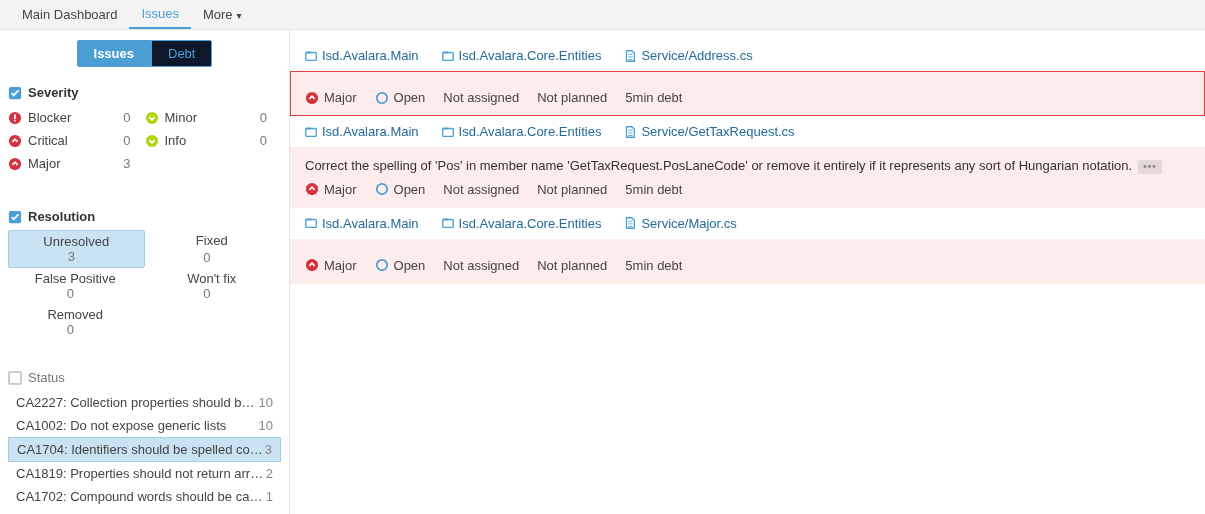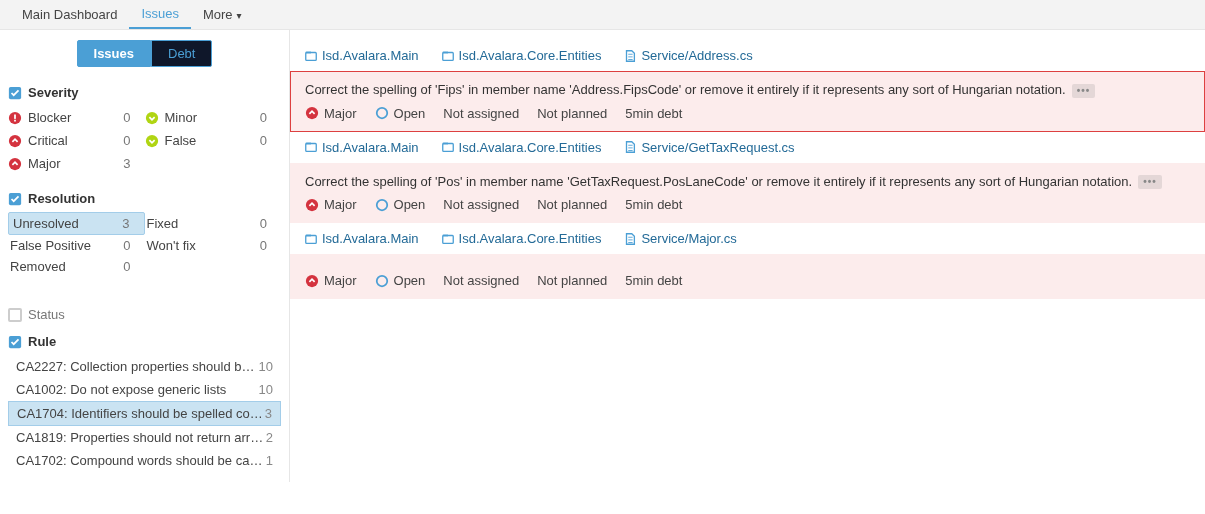--- a/index.html
+++ b/index.html
@@ -15,21 +15,21 @@
 .toggle .btn.primary { background:#4b9fd5; color:#fff; border-radius:2px 0 0 2px; font-weight:600;}
 .toggle .btn.secondary { background:#0f172a; color:#4b9fd5; border-radius:0 2px 2px 0; }
 .facet { padding: 0 8px; }
 .facet-title { display:flex; align-items:flex-end; padding:6px 0; font-weight:600; color:#333; cursor:pointer; }
 .facet-title .chk { width:14px; height:14px; margin-right:6px; flex-shrink:0; }
 .facet-body { display:flex; flex-wrap:wrap; gap:0; }
 .sev-row { width:50%; display:flex; align-items:center; justify-content:space-between; padding:4px 4px 4px 0; font-size:13px; cursor:pointer;gap:8px;}
 .sev-row .icon { width:14px; height:14px; margin-right:6px; flex-shrink:0;}
 .sev-row .label { display:flex; align-items:center; }
 .sev-row .count { color:#777; margin-right:10px;}
-.res-row { width:50%; display:flex; align-items:center; justify-content:space-between; padding:3px 4px 3px 2px; }
+.res-row { width:50%; display:flex; align-items:center; justify-content:space-between; padding:3px 4px 3px 2px;flex-direction:column; }
 .res-row .count { color:#777; margin-right:10px; }
 .res-row.selected { background:#cae3f2; border:1px solid #a3cde9; border-radius:2px; padding-left:4px;}
 .facet-collapsed { padding:6px 8px; color:#777; display:flex; align-items:center; cursor:pointer;}
 .facet-collapsed .chk { width:14px; height:14px; margin-right:6px; border:2px solid #cdcdcd; border-radius:2px; display:inline-block;}
 .rule-row { display:flex; align-items:center; justify-content:space-between; padding:4px 8px; cursor:pointer; }
 .rule-row .text { white-space:nowrap; overflow:hidden; text-overflow:ellipsis; max-width:250px;}
 .rule-row.selected { background:#cae3f2; border:1px solid #a3cde9; }
 .rule-row .cnt { color:#888; margin-left:0;}
 .content { flex:1; padding:10px 0; }
 .issue-breadcrumb { display:flex; gap:22px; padding:8px 14px; align-items:center;}
@@ -109,40 +109,40 @@
             <span class="count">0</span>
           </div>
           <div class="sev-row">
             <span class="label">
               <span class="icon">
                 <svg viewBox="0 0 16 16">
                   <circle cx="8" cy="8" r="7" fill="#b0d513"></circle>
                   <path d="M5 7 L8 10 L11 7" stroke="#fff" stroke-width="2" fill="none"></path>
                 </svg>
               </span>
-              <span>False</span>
+              <span>Info</span>
             </span>
             <span class="count">0</span>
           </div>
           <div class="sev-row">
             <span class="label">
               <span class="icon">
                 <svg viewBox="0 0 16 16">
                   <circle cx="8" cy="8" r="7" fill="#d4333f"></circle>
                   <path d="M5 9 L8 6 L11 9" stroke="#fff" stroke-width="2" fill="none"></path>
                 </svg>
               </span>
               <span>Major</span>
             </span>
             <span class="count">3</span>
           </div>
         </div>
     </div>
 
-    <div class="facet" style="margin-top:10px;">
+    <div class="facet" style="margin-top:28px;">
       <div class="facet-title">
         <svg class="chk" viewBox="0 0 16 16">
             <rect x="1" y="1" width="14" height="14" rx="2" fill="#4b9fd5"></rect>
             <path d="M4 8 l2.5 2.5 L12 5" stroke="#fff" stroke-width="2" fill="none"></path>
           </svg>
         <span>Resolution</span>
       </div>
       <div class="facet-body" id="res-body">
           <div class="res-row selected">
             <span>Unresolved</span>
@@ -166,27 +166,20 @@
           </div>
         </div>
     </div>
 
     <div class="facet-collapsed" style="margin-top:24px;">
       <span class="chk"></span>
       <span>Status</span>
     </div>
 
     <div class="facet">
-      <div class="facet-title">
-        <svg class="chk" viewBox="0 0 16 16">
-            <rect x="1" y="1" width="14" height="14" rx="2" fill="#4b9fd5"></rect>
-            <path d="M4 8 l2.5 2.5 L12 5" stroke="#fff" stroke-width="2" fill="none"></path>
-          </svg>
-        <span>Rule</span>
-      </div>
       <div id="rule-body">
           <div class="rule-row">
             <span class="text">CA2227: Collection properties should be read only</span>
             <span class="cnt">10</span>
           </div>
           <div class="rule-row">
             <span class="text">CA1002: Do not expose generic lists</span>
             <span class="cnt">10</span>
           </div>
           <div class="rule-row selected">
@@ -229,21 +222,20 @@
           <span class="bc-icon">
             <svg viewBox="0 0 16 16">
               <path d="M4 2 h6 l3 3 v9 h-9 z" fill="none" stroke="#4b9fd5" stroke-width="1.5"></path>
               <path d="M6 6 h5 M6 9 h5 M6 12 h5" stroke="#4b9fd5" stroke-width="1"></path>
             </svg>
           </span>
           <span>Service/Address.cs</span>
         </a>
       </div>
       <div class="issue-box selected">
-        <div class="message"><span>Correct the spelling of 'Fips' in member name 'Address.FipsCode' or remove it entirely if it represents any sort of Hungarian notation.</span><span class="ellipsis-btn">•••</span></div>
         <div class="issue-meta">
           <span class="item">
             <span class="sev-ic">
               <svg viewBox="0 0 16 16">
                 <circle cx="8" cy="8" r="7" fill="#d4333f"></circle>
                 <path d="M5 9 L8 6 L11 9" stroke="#fff" stroke-width="2" fill="none"></path>
               </svg>
             </span>
             <span>Major</span>
           </span>

